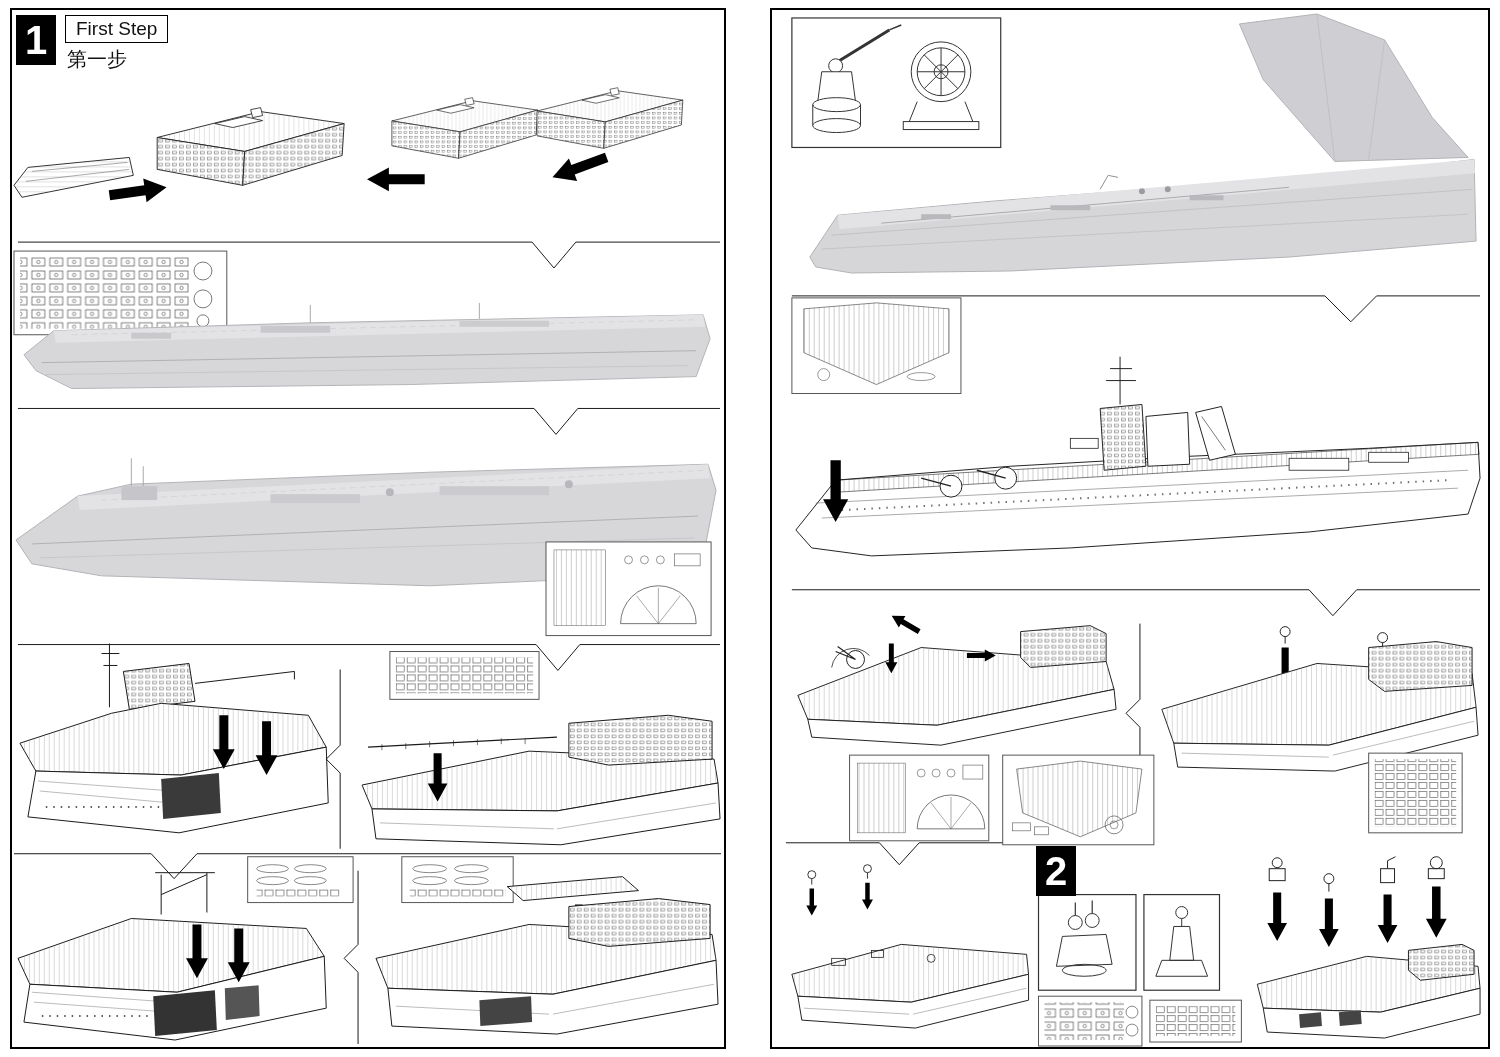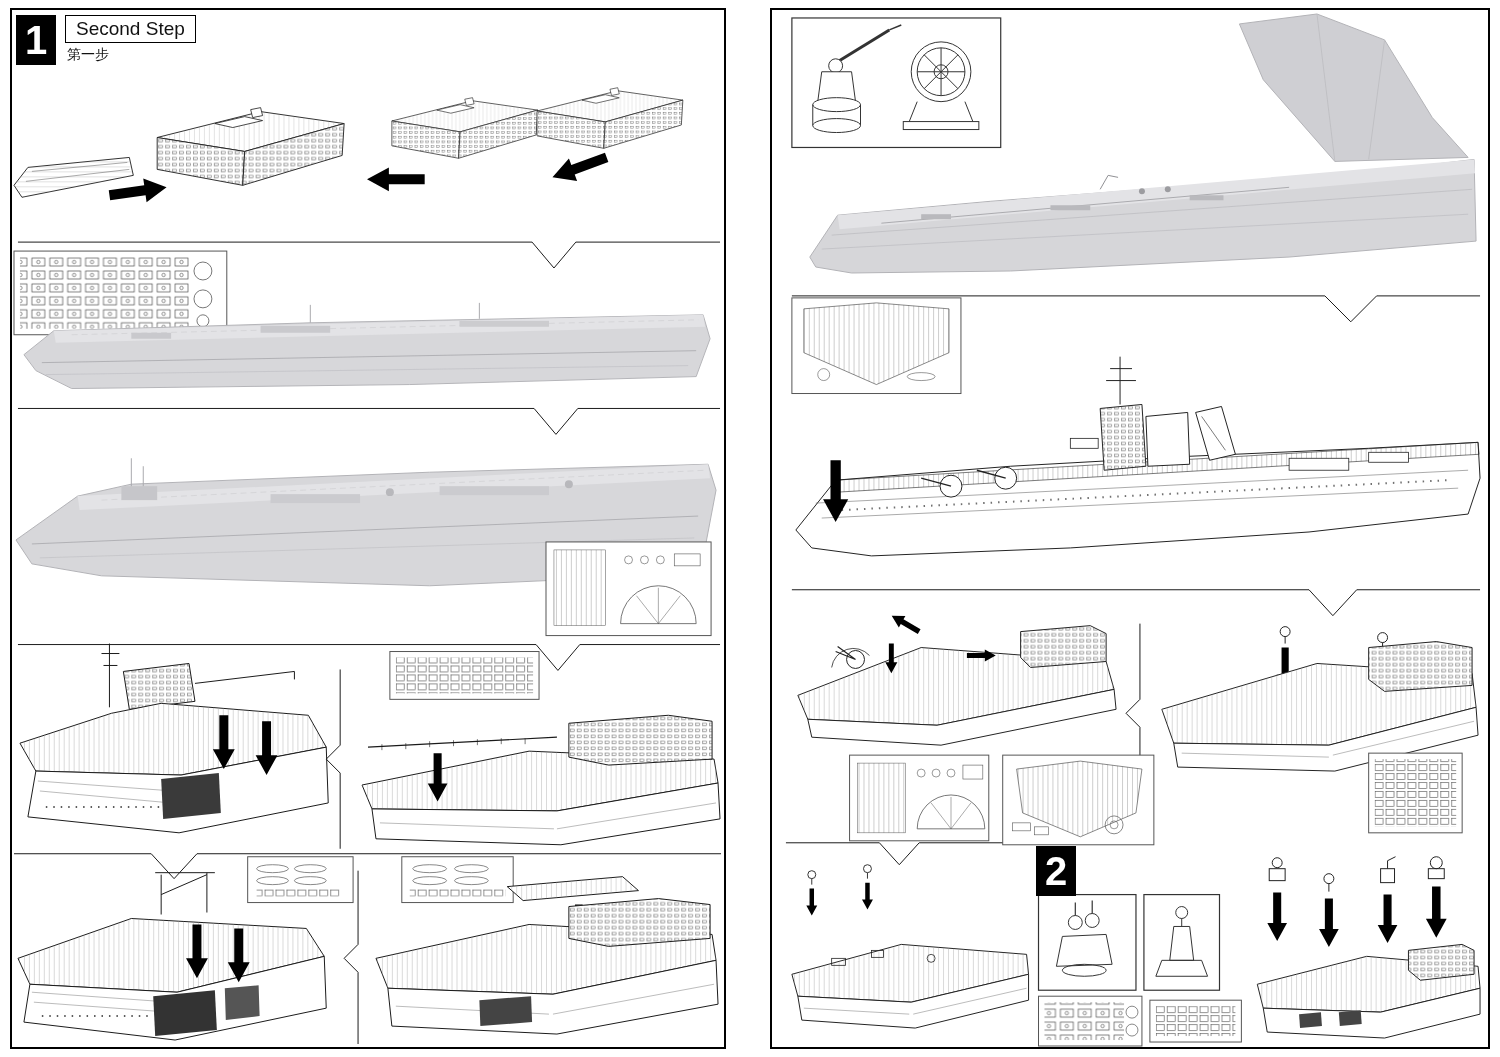--- a/index.html
+++ b/index.html
@@ -7,21 +7,21 @@
          font-family:"Liberation Sans",sans-serif;overflow:hidden;}
   .panel{position:absolute;border:2px solid #000;background:#fff;box-sizing:border-box;}
   #panel-left{left:10px;top:8px;width:716px;height:1041px;}
   #panel-right{left:770px;top:8px;width:720px;height:1041px;}
   .art{position:absolute;left:0;top:0;width:100%;height:100%;}
   .step-header{position:absolute;display:flex;align-items:flex-start;gap:9px;z-index:5;}
   .step-num{width:40px;height:50px;background:#000;color:#fff;font-size:40px;font-weight:700;
             display:flex;align-items:center;justify-content:center;line-height:1;}
   .step-titles{display:flex;flex-direction:column;}
   .step-en{border:1.5px solid #000;padding:2px 10px;font-size:19px;color:#111;background:#fff;white-space:nowrap;}
-  .step-zh{font-size:14px;color:#111;margin-top:3px;padding-left:2px;}
+  .step-zh{font-size:20px;color:#111;margin-top:3px;padding-left:2px;}
 </style>
 </head>
 <body>
 
 <div class="sheet">
 
   <svg width="0" height="0" style="position:absolute" aria-hidden="true">
     <defs>
       <pattern id="plankV" width="5" height="5" patternUnits="userSpaceOnUse">
         <path d="M2.5,0 V5" stroke="#9a9a9a" stroke-width="0.5"></path>
@@ -203,21 +203,21 @@
         <path d="M386,1000 L540,1008 M544,1008 L706,978" stroke="#777" stroke-width="0.5" fill="none"></path>
         <polygon points="470,994 522,990 523,1016 471,1020" fill="#444"></polygon>
         <polygon points="560,900 650,892 702,898 702,932 600,940 560,932" fill="#fff" stroke="#1a1a1a" stroke-width="1"></polygon>
         <polygon points="560,900 650,892 702,898 702,932 600,940 560,932" fill="url(#windows)" opacity="0.9"></polygon>
       </g>
     </svg>
 
     <header class="step-header" style="left:4px;top:5px;">
       <div class="step-num">1</div>
       <div class="step-titles">
-        <div class="step-en">Second Step</div>
+        <div class="step-en">First Step</div>
         <div class="step-zh">第一步</div>
       </div>
     </header>
   </section>
 
   <section class="panel" id="panel-right">
 
     <svg class="art" viewBox="0 0 720 1041" preserveAspectRatio="none">
 
       <g>

